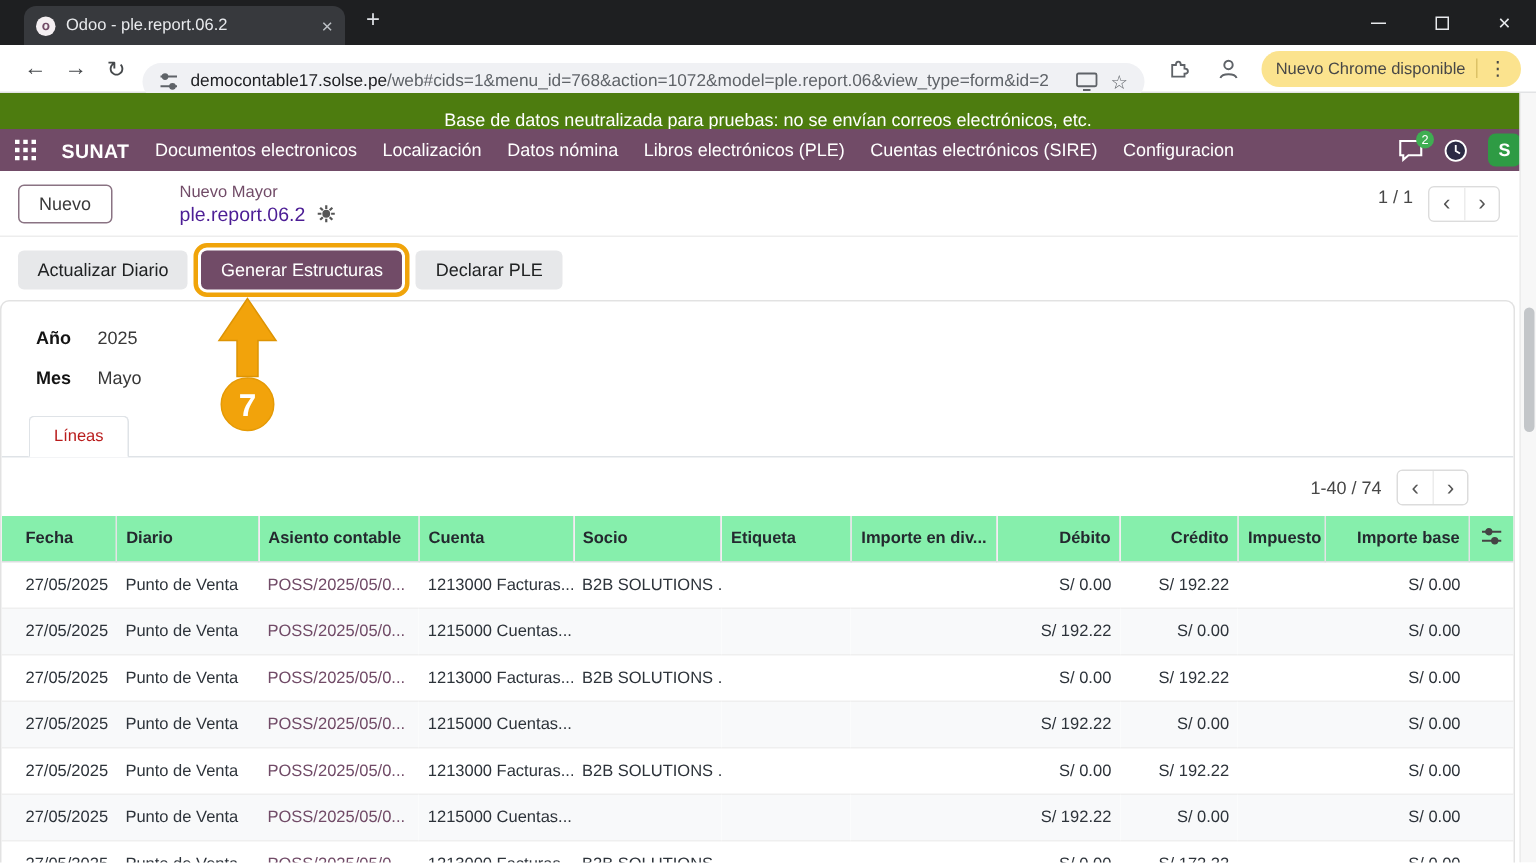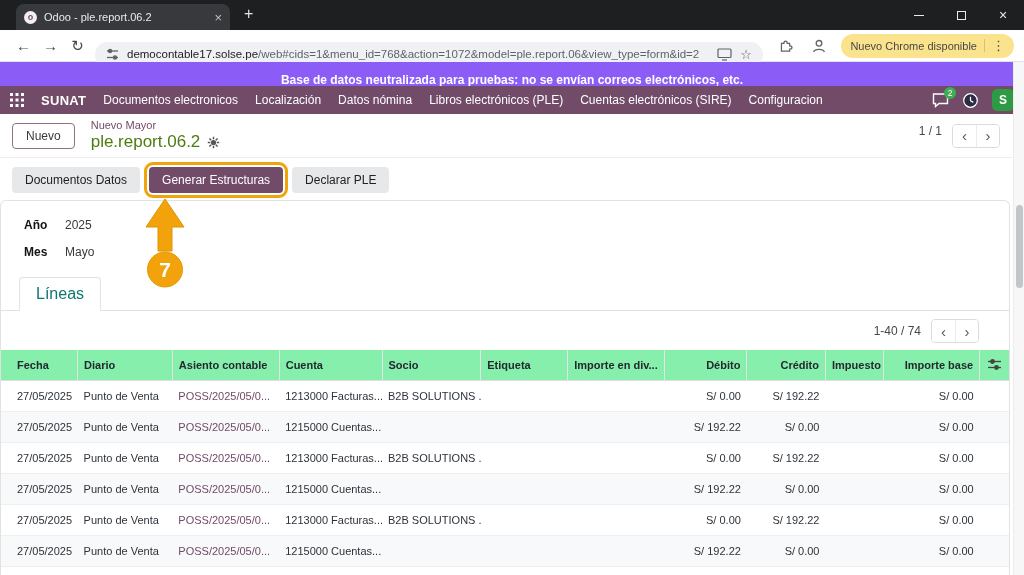--- a/index.html
+++ b/index.html
@@ -30,44 +30,44 @@
   .url .path { color:#5f6368; }
   .omni-icon { flex:0 0 auto; display:flex; align-items:center; }
   .star-glyph { color:#5f6368; font-size:13px; }
   .tb-icon { margin-left:16px; display:flex; align-items:center; }
   .chip { margin-left:auto; height:24px; background:#fbe38e; border-radius:12px; display:flex;
           align-items:center; padding:0 9px; gap:7px; font-size:11px; color:#474747; }
   .chip-sep { width:1px; height:13px; background:#dcc267; }
   .chip-dots { font-size:13px; color:#474747; }
 
   
-  .banner { position:absolute; top:62px; left:0; right:0; height:36px; background:#8b5cf6;
-            color:#fff; font-size:12px; display:flex; align-items:center; justify-content:center;font-weight:bold; }
+  .banner { position:absolute; top:62px; left:0; right:0; height:36px; background:#4d7c0f;
+            color:#fff; font-size:12px; display:flex; align-items:center; justify-content:center; }
 
   
   .odoo-nav { position:absolute; top:86px; left:0; right:0; height:28px; background:#714B67;
               display:flex; align-items:center; color:#fff; padding:0 10px; gap:17px; }
   .apps-icon { display:flex; align-items:center; }
   .brand { font-weight:bold; font-size:13px; letter-spacing:.3px; }
   .nav-item { font-size:12px; white-space:nowrap; }
   .systray { margin-left:auto; display:flex; align-items:center; gap:13px; }
   .chat-wrap { position:relative; display:flex; align-items:center; }
   .chat-badge { position:absolute; top:-5px; right:-7px; background:#3fae52; color:#fff; font-size:8.5px;
                 min-width:12px; height:12px; border-radius:6px; display:flex; align-items:center; justify-content:center; padding:0 2px; }
   .avatar { width:22px; height:22px; border-radius:5px; background:#2e9b44; color:#fff; font-size:12px;
             font-weight:bold; display:flex; align-items:center; justify-content:center; }
 
   
   .crumb-bar { position:absolute; top:114px; left:0; right:12px; height:44px; background:#fff;
-               border-bottom:1px solid #ededed; display:flex; align-items:center; padding:0 12px; }
+               border-bottom:1px solid #ededed; display:flex; align-items:center; padding:0 12px;gap:29px; }
   .btn-new { border:1px solid #8a7383; background:#fff; color:#3a3a3a; font-size:12px;
              padding:5px 13px; border-radius:4px; }
   .crumbs { margin-left:16px; display:flex; flex-direction:column; justify-content:center; gap:1px; }
   .crumb-parent { color:#714B67; font-size:11px; }
-  .crumb-current { color:#4d7c0f; font-size:17px; display:flex; align-items:center; gap:7px; }
+  .crumb-current { color:#4c1d95; font-size:13px; display:flex; align-items:center; gap:7px; }
   .form-pager { margin-left:auto; display:flex; gap:10px; font-size:12px; color:#474747; }
   .pager-nav { display:flex; border:1px solid #dcdcdc; border-radius:4px; overflow:hidden; }
   .pg-btn { width:23px; height:22px; display:flex; align-items:center; justify-content:center;
             color:#555; font-size:15px; background:#fff; }
   .pg-btn + .pg-btn { border-left:1px solid #ececec; }
 
   
   .actions { position:absolute; top:167px; left:12px; display:flex; gap:9px; z-index:5; }
   .btn { font-size:12px; padding:6px 13px; border-radius:4px; border:none; white-space:nowrap; }
   .btn-sec { background:#e7e8ea; color:#202223; }
@@ -79,21 +79,21 @@
 
   
   .sheet { position:absolute; top:200px; left:0; right:14px; height:460px; background:#fff;
            border:1px solid #e2e2e2; border-bottom:none; border-radius:6px 6px 0 0; overflow:hidden; }
   .fields { padding:17px 0 0 23px; font-size:12px; }
   .frow { display:flex; align-items:center; margin-bottom:13px; }
   .flabel { font-weight:bold; color:#141414; width:33px; }
   .fvalue { color:#383838; margin-left:8px; }
   .tabs { margin-top:17px; border-bottom:1px solid #dfe3e7; padding-left:18px; }
   .tab-item { display:inline-block; padding:7px 16px; border:1px solid #dfe3e7; border-bottom:1px solid #fff;
-              border-radius:4px 4px 0 0; font-size:16px; color:#0f766e; position:relative; top:1px; background:#fff; }
+              border-radius:4px 4px 0 0; font-size:11px; color:#b91c1c; position:relative; top:1px; background:#fff; }
   .list-pager-row { display:flex; justify-content:flex-end; align-items:center; gap:10px;
                     padding:8px 30px 7px 0; font-size:12px; color:#474747; }
 
   
   table { width:100%; border-collapse:collapse; table-layout:fixed; font-size:11px; color:#2d333a; }
   th { background:#86efac; font-weight:bold; text-align:left; padding:9px 6px; border-right:1px solid #e3e4e6;
        border-bottom:1px solid #dcdee0; white-space:nowrap; overflow:hidden; color:#24292f; }
   th:last-child { border-right:none; text-align:center; padding:6px 2px; }
   td { padding:9px 6px; border-bottom:1px solid #efefef; white-space:nowrap; overflow:hidden; }
   tbody tr:nth-child(even) td { background:#f8f9fa; }
@@ -237,21 +237,21 @@
   <div class="form-pager">
     <span>1 / 1</span>
     <span class="pager-nav">
       <span class="pg-btn">‹</span>
       <span class="pg-btn">›</span>
     </span>
   </div>
 </div>
 
 <div class="actions">
-  <button class="btn btn-sec">Documentos Datos</button>
+  <button class="btn btn-sec">Actualizar Diario</button>
   <button class="btn btn-primary highlighted">Generar Estructuras</button>
   <button class="btn btn-sec">Declarar PLE</button>
 </div>
 
 <div class="anno">
   <svg width="52" height="92" viewBox="0 0 52 92">
     <polygon points="26,1 7,29 19,29 19,53 33,53 33,29 45,29" fill="#f2a30b" stroke="#dd9404" stroke-width="1"></polygon>
     <circle cx="26" cy="71.5" r="17.5" fill="#f2a30b" stroke="#e59a05" stroke-width="1"></circle>
     <text x="26" y="79" text-anchor="middle" font-size="21" font-weight="bold" fill="#ffffff" font-family="Liberation Sans, sans-serif">7</text>
   </svg>

